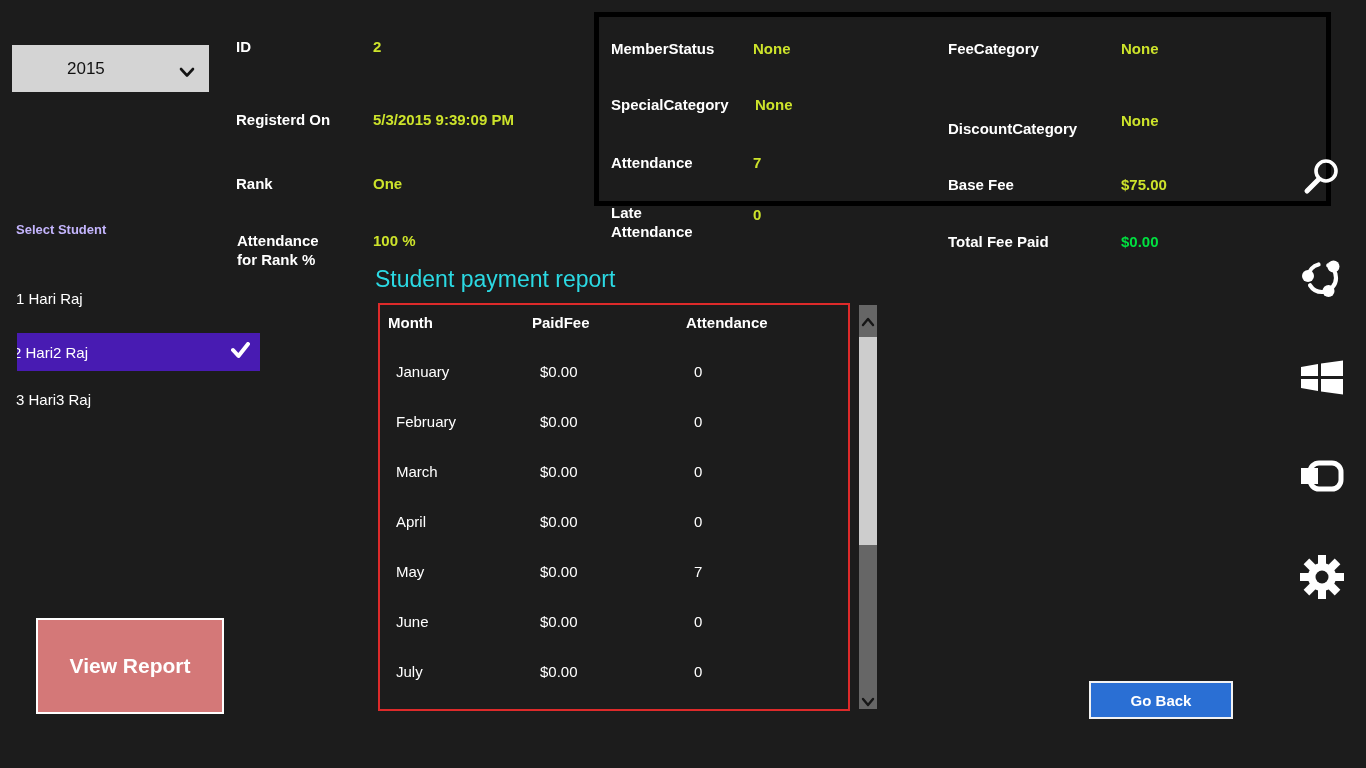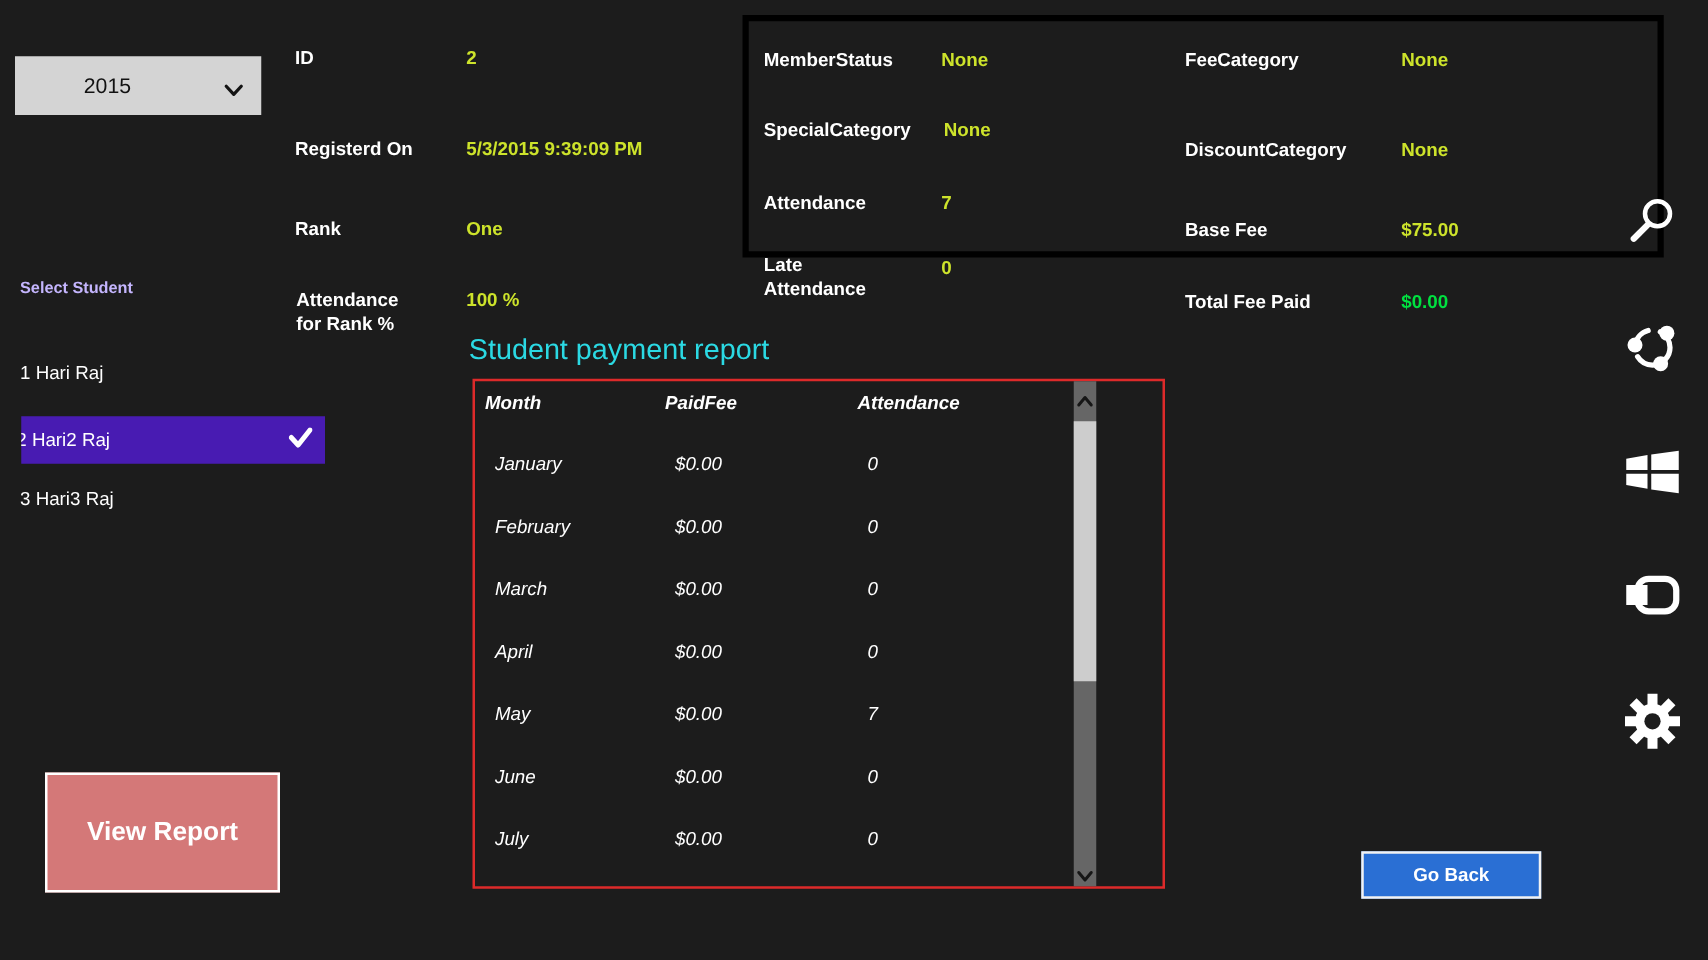--- a/index.html
+++ b/index.html
@@ -52,23 +52,22 @@
   
   .fee-box {
     left:594px; top:12px; width:737px; height:194px;
     border:5px solid #000000;
   }
   .fee-box .flabel, .fee-box .fvalue { position:absolute; }
 
   
   .report-title { left:375px; top:266px; font-size:23px; font-weight:400; color:#2bd9e3; }
   .report-table {
-    left:378px; top:303px; width:554px; height:408px;
+    left:378px; top:303px; width:472px; height:408px;
     border:2px solid #dd2a2a;
-    font-style:italic;
   }
   .th { position:absolute; font-weight:bold; font-size:15px; color:#fff; }
   .td { position:absolute; font-size:15px; color:#fff;margin-left:8px; }
 
   
   .sbar { left:859px; top:305px; width:18px; height:404px; background:#666666; }
   .sbar .thumb { position:absolute; left:0; top:32px; width:18px; height:208px; background:#cdcdcd; }
   .sbar .btn { position:absolute; left:2px; width:14px; height:10px; }
   .sbar .btn.up { top:8px; }
   .sbar .btn.down { bottom:6px; }
@@ -142,21 +141,21 @@
 
   <div class="flabel" style="left:12px; top:136px;">Attendance</div>
   <div class="fvalue" style="left:154px; top:136px;">7</div>
 
   <div class="flabel" style="left:12px; top:186px; width:84px;">Late Attendance</div>
   <div class="fvalue" style="left:154px; top:188px;">0</div>
 
   <div class="flabel" style="left:349px; top:22px;">FeeCategory</div>
   <div class="fvalue" style="left:522px; top:22px;">None</div>
 
-  <div class="flabel" style="left:349px; top:94px;">DiscountCategory</div>
+  <div class="flabel" style="left:349px; top:102px;">DiscountCategory</div>
   <div class="fvalue" style="left:522px; top:94px;">None</div>
 
   <div class="flabel" style="left:349px; top:158px;">Base Fee</div>
   <div class="fvalue" style="left:522px; top:158px;">$75.00</div>
 
   <div class="flabel" style="left:349px; top:215px;">Total Fee Paid</div>
   <div class="fvalue green" style="left:522px; top:215px;">$0.00</div>
 </div>
 
 <div class="abs report-title">Student payment report</div>

